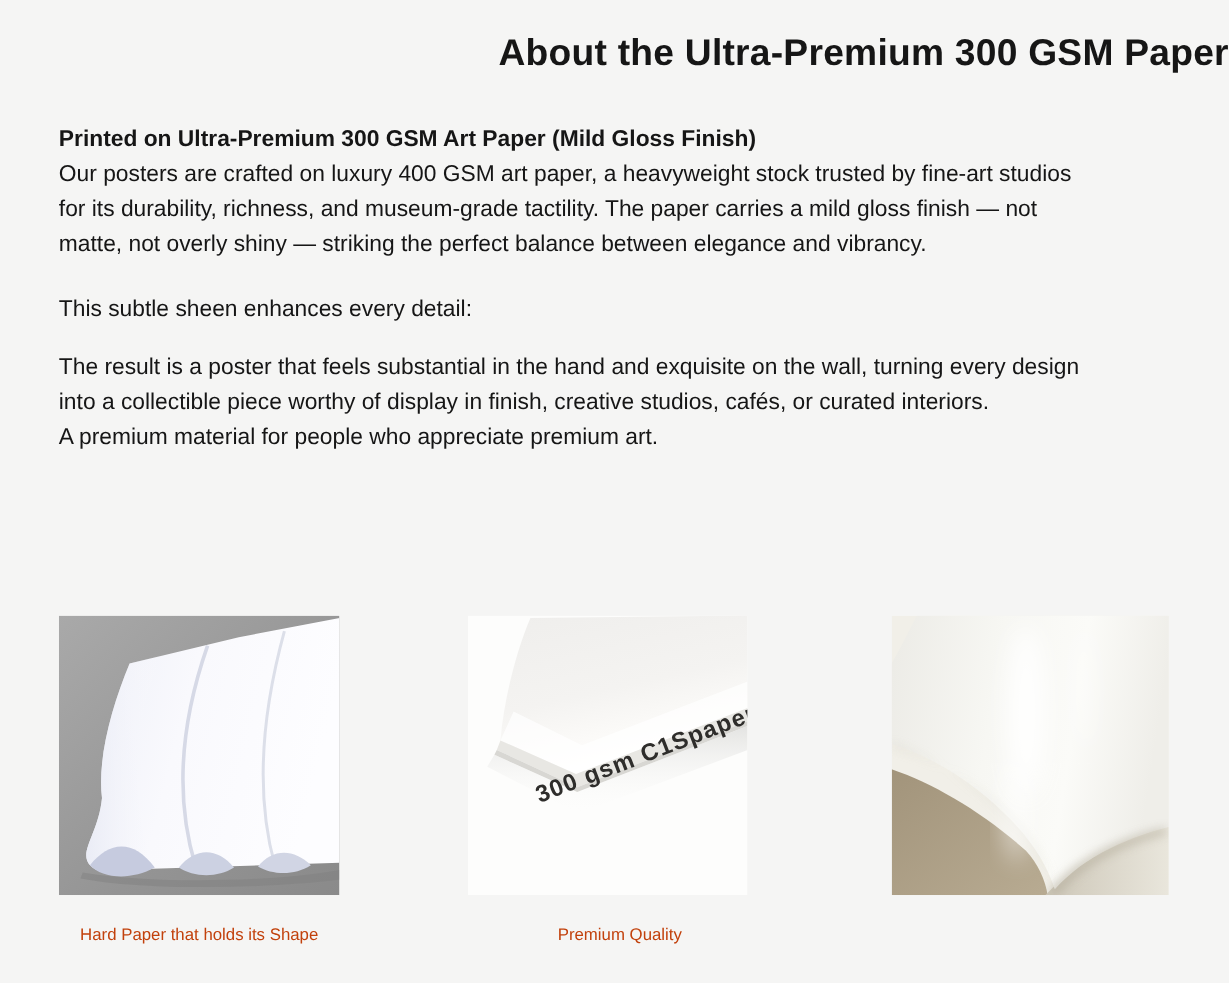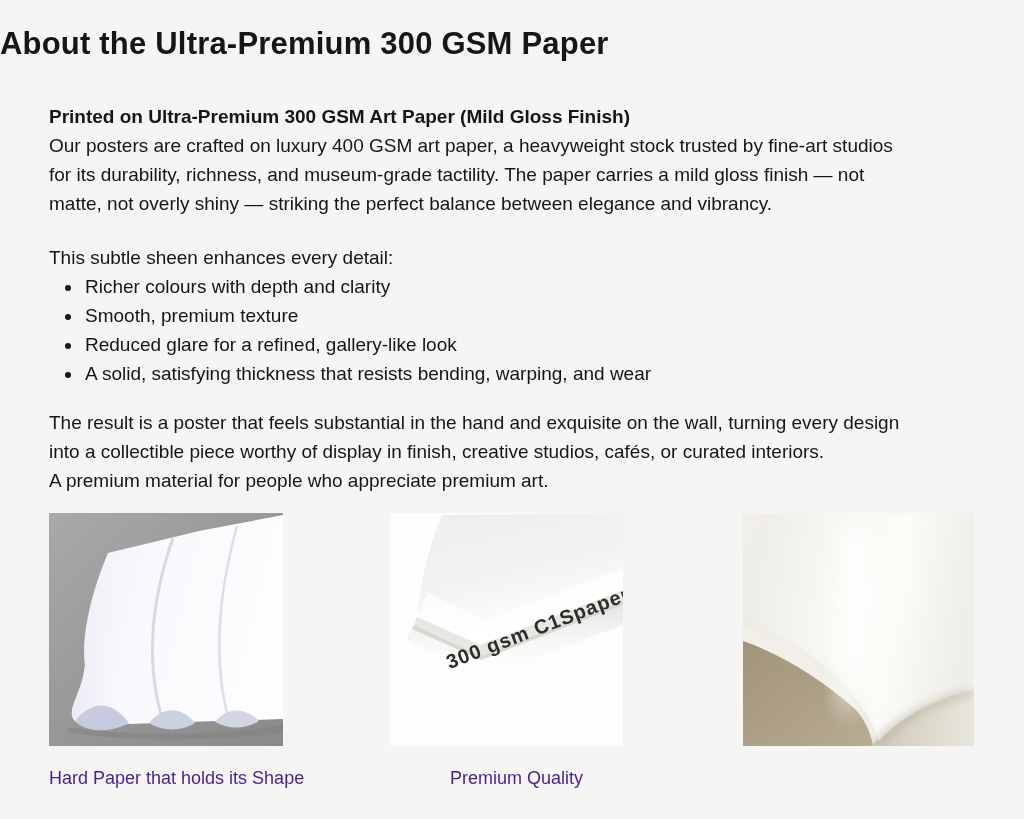--- a/index.html
+++ b/index.html
@@ -16,21 +16,21 @@
     position: relative;
     width: 1024px;
     height: 819px;
     overflow: hidden;
   }
   .page-title {
     margin: 26px 0 0 0;
     font-size: 31px;
     line-height: 36px;
     font-weight: bold;
-    text-align: left;
+    text-align: right;
     letter-spacing: 0.2px;
   }
   .content {
     margin: 40px 49px 0 49px;
     font-size: 19px;
     line-height: 29px;
   }
   .lead-bold {
     margin: 0;
     font-weight: bold;
@@ -67,24 +67,24 @@
     height: 233px;
     overflow: hidden;
   }
   .figure svg { display: block; width: 100%; height: 100%; }
   .fig-1 { left: 49px;  width: 234px; }
   .fig-2 { left: 390px; width: 233px; }
   .fig-3 { left: 743px; width: 231px; }
   .fig-caption {
     position: absolute;
     top: 253px;
-    font-size: 18px;
+    font-size: 14px;
     line-height: 24px;
     text-align: center;
-    color: #4c1d95;
+    color: #c2410c;
     white-space: nowrap;
   }
   .cap-1 { left: 49px;  width: 234px; }
   .cap-2 { left: 400px; width: 233px; }
   .cap-3 { left: 738px; width: 231px; }
   .svg-paper-label {
     font-family: "Liberation Sans", sans-serif;
     font-size: 20px;
     font-weight: bold;
     letter-spacing: 1px;
@@ -98,26 +98,20 @@
 
   <h1 class="page-title">About the Ultra-Premium 300 GSM Paper</h1>
 
   <div class="content">
     <p class="lead-bold">Printed on Ultra-Premium 300 GSM Art Paper (Mild Gloss Finish)</p>
     <p class="body-para">Our posters are crafted on luxury 400 GSM art paper, a heavyweight stock trusted by fine-art studios
 for its durability, richness, and museum-grade tactility. The paper carries a mild gloss finish — not
 matte, not overly shiny — striking the perfect balance between elegance and vibrancy.</p>
 
     <p class="benefits-heading">This subtle sheen enhances every detail:</p>
-    <ul class="benefits">
-      <li>Richer colours with depth and clarity</li>
-      <li>Smooth, premium texture</li>
-      <li>Reduced glare for a refined, gallery-like look</li>
-      <li>A solid, satisfying thickness that resists bending, warping, and wear</li>
-    </ul>
 
     <p class="closing-para">The result is a poster that feels substantial in the hand and exquisite on the wall, turning every design
 into a collectible piece worthy of display in finish, creative studios, cafés, or curated interiors.
 A premium material for people who appreciate premium art.</p>
   </div>
 
   <div class="gallery">
 
     <div class="figure fig-1">
       <svg viewBox="0 0 234 233" preserveAspectRatio="none">

